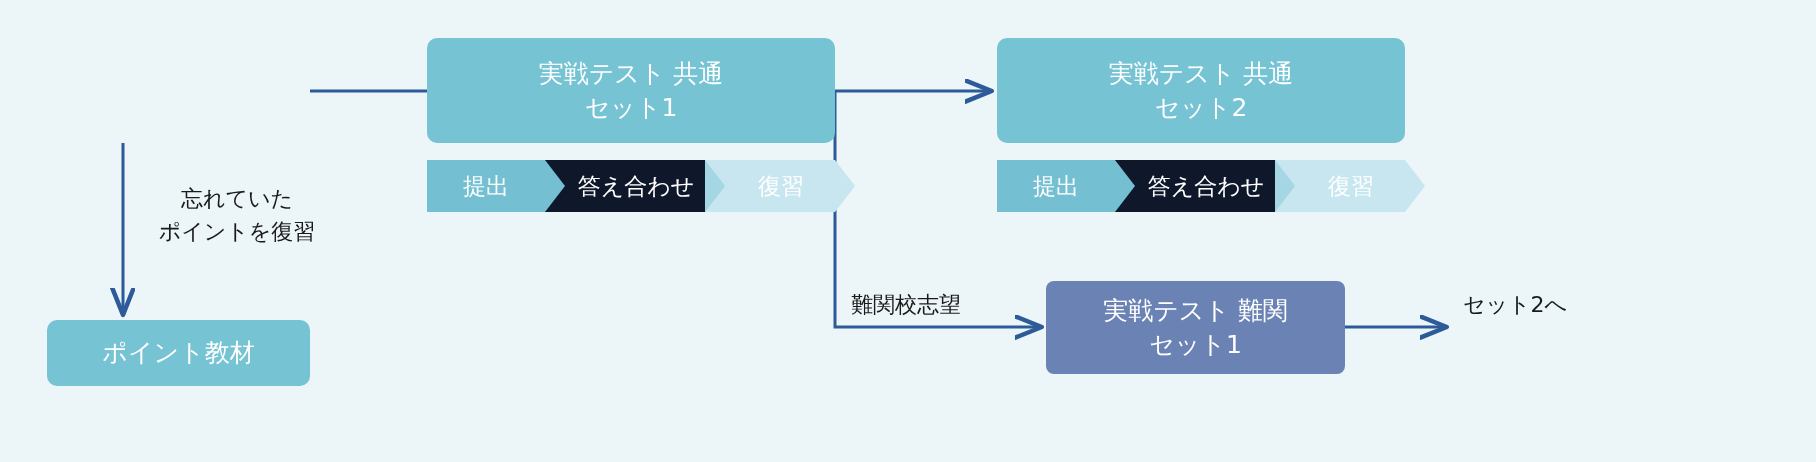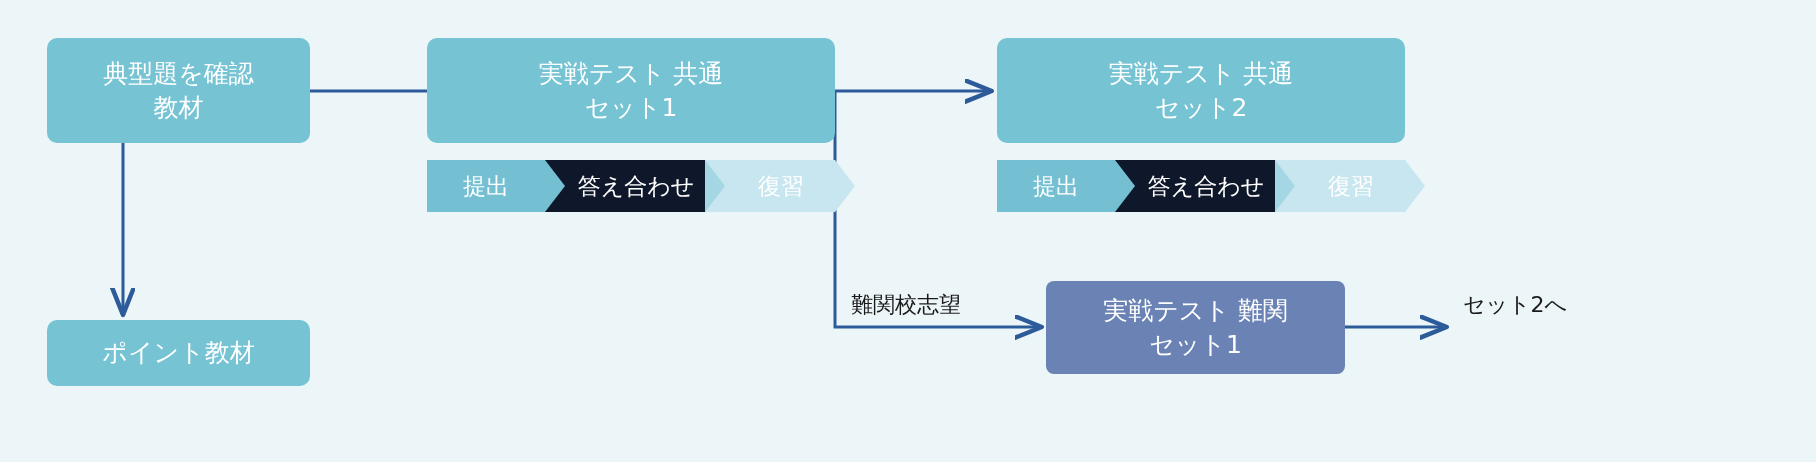--- a/index.html
+++ b/index.html
@@ -98,24 +98,20 @@
 
     <path d="M123,143 L123,313" fill="none" stroke="#2d5b9a" stroke-width="3" marker-end="url(#ah)"></path>
 
     <path d="M835,91 L990,91" fill="none" stroke="#2d5b9a" stroke-width="3" marker-end="url(#ah)"></path>
 
     <path d="M835,91 L835,327 L1040,327" fill="none" stroke="#2d5b9a" stroke-width="3" marker-end="url(#ah)"></path>
 
     <path d="M1345,327 L1445,327" fill="none" stroke="#2d5b9a" stroke-width="3" marker-end="url(#ah)"></path>
   </svg>
 
-  <div class="node teal" id="box-typical">
-    <span class="ln">典型題を確認</span>
-    <span class="ln">教材</span>
-  </div>
 
   <div class="node teal" id="box-common1">
     <span class="ln">実戦テスト 共通</span>
     <span class="ln">セット1</span>
   </div>
 
   <div class="node teal" id="box-common2">
     <span class="ln">実戦テスト 共通</span>
     <span class="ln">セット2</span>
   </div>
@@ -147,20 +143,22 @@
     </div>
     <div class="chev s2">
       <span class="lbl">答え合わせ</span>
     </div>
     <div class="chev s3">
       <span class="lbl">復習</span>
     </div>
   </div>
 
   <div class="label" id="lbl-forgot">
+    <div>忘れていた</div>
+    <div>ポイントを復習</div>
   </div>
 
   <div class="label" id="lbl-cond">
     <div>難関校志望</div>
   </div>
 
   <div class="label" id="lbl-next">
     <div>セット2へ</div>
   </div>
 

